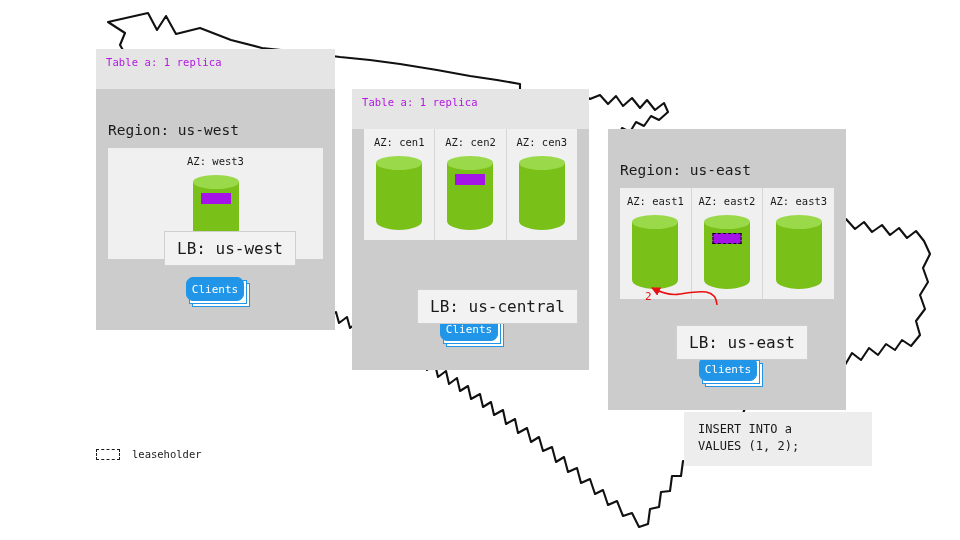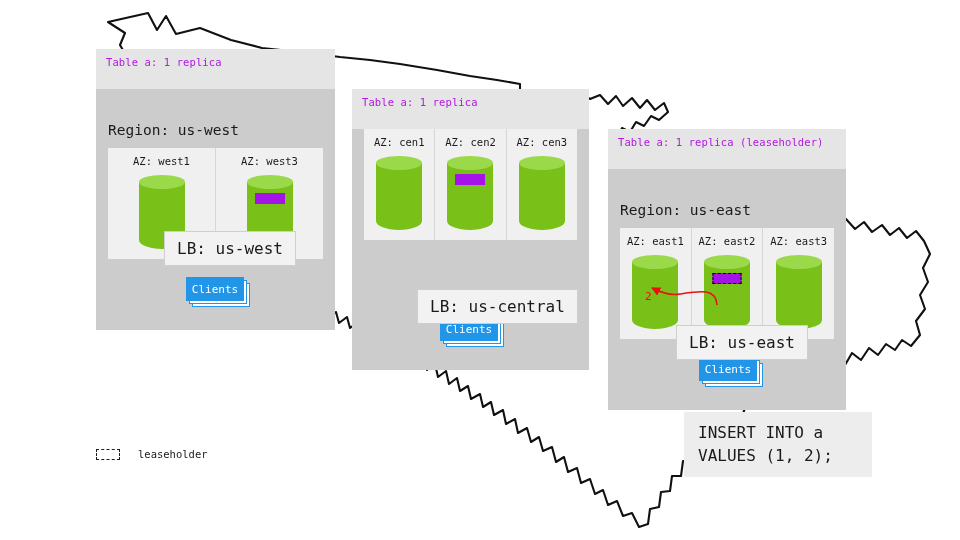--- a/index.html
+++ b/index.html
@@ -134,28 +134,29 @@
   .clients .sheet.s2 { left: 3px; top: 3px; }
   .clients .sheet.s1 {
     left: 0; top: 0;
     background: #2196e8;
     border-color: #2196e8;
     color: #ffffff;
     font-size: 11px;
     display: flex;
     align-items: center;
     justify-content: center;
+    border-radius: 7px;
   }
 
   
   #sql-box {
     position: absolute;
     z-index: 4;
     background: #ededed;
-    font-size: 16px;
+    font-size: 12px;
     color: #1a1a1a;
     line-height: 1.45;
     padding: 9px 12px 10px 14px;
     white-space: pre;
   }
 
   
   #arrow-layer {
     position: absolute;
     left: 0; top: 0;
@@ -170,21 +171,21 @@
     font-size: 11px;
   }
 
   
   #legend {
     position: absolute;
     left: 96px; top: 448px;
     z-index: 4;
     display: flex;
     align-items: center;
-    gap: 18px;
+    gap: 12px;
   }
   #legend .swatch {
     width: 24px;
     height: 11px;
     border: 1.5px dashed #1a1a1a;
     background: transparent;
     box-sizing: border-box;
   }
   #legend .legend-text {
     font-size: 10.5px;
@@ -237,29 +238,20 @@
            L139,201 L132,189 L137,177 L130,165 L135,153
            L128,141 L133,129 L126,117 L131,105 L124,93
            L129,81 L122,69 L127,57 L120,45 L125,33 Z"></path>
 </svg>
 
 <div class="region-panel" id="panel-us-west" style="left:96px; top:49px; width:239px; height:281px;">
   <div class="panel-header">Table a: 1 replica</div>
   <div class="region-title">Region: us-west</div>
   <div class="az-row">
     <div class="az-cell">
-      <div class="az-label">AZ: west1</div>
-      <div class="cyl-wrap">
-        <div class="cylinder">
-          <div class="cyl-body"></div>
-          <div class="cyl-top"></div>
-        </div>
-      </div>
-    </div>
-    <div class="az-cell">
       <div class="az-label">AZ: west3</div>
       <div class="cyl-wrap">
         <div class="cylinder">
           <div class="cyl-body"></div>
           <div class="cyl-top"></div>
           <div class="replica-box"></div>
         </div>
       </div>
     </div>
   </div>
@@ -305,21 +297,20 @@
   </div>
   <div class="clients" style="left:88px; top:228px;">
     <div class="sheet s3"></div>
     <div class="sheet s2"></div>
     <div class="sheet s1">Clients</div>
   </div>
 </div>
 <div class="lb-box" style="left:417px; top:289px;">LB: us-central</div>
 
 <div class="region-panel" id="panel-us-east" style="left:608px; top:129px; width:238px; height:281px;">
-  <div class="panel-header">Table a: 1 replica (leaseholder)</div>
   <div class="region-title">Region: us-east</div>
   <div class="az-row">
     <div class="az-cell">
       <div class="az-label">AZ: east1</div>
       <div class="cyl-wrap">
         <div class="cylinder">
           <div class="cyl-body"></div>
           <div class="cyl-top"></div>
         </div>
       </div>

